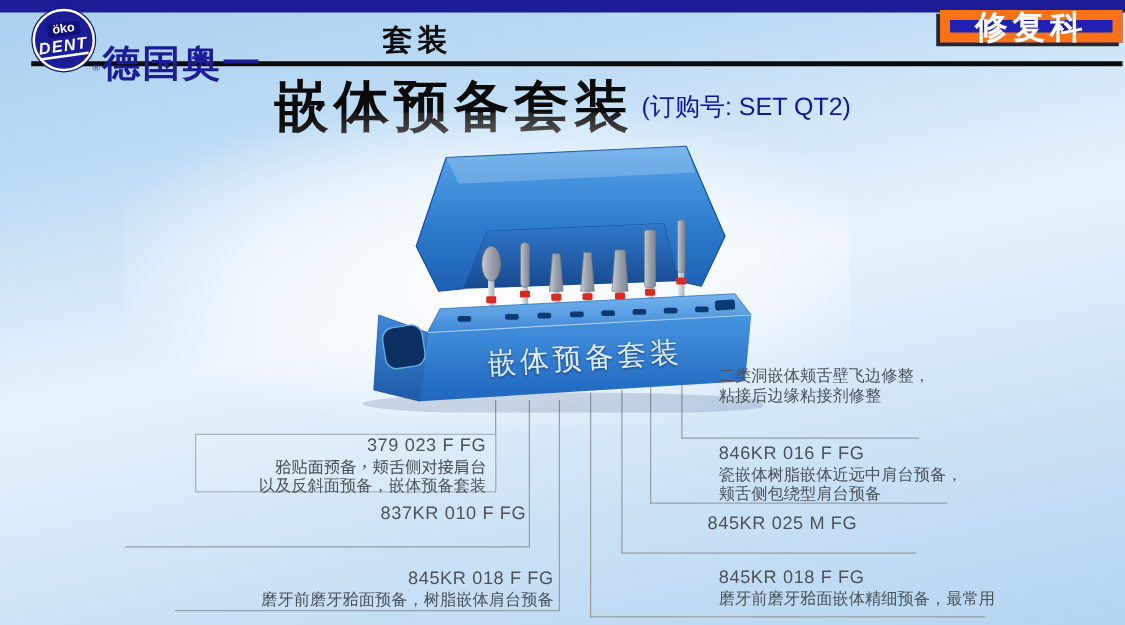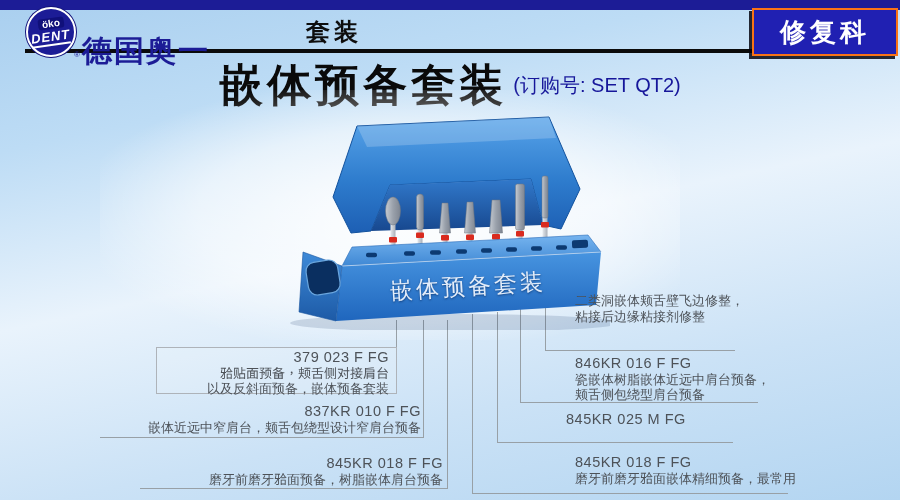--- a/index.html
+++ b/index.html
@@ -17,22 +17,22 @@
     border:2px solid #ffffff; box-shadow:0 0 0 1px #12127a;
     display:flex; flex-direction:column; align-items:center; justify-content:center;
   }
   .logo .oko { color:#fff; font-size:10px; font-weight:bold; background:#10107a; padding:0 4px; border-radius:3px; transform:rotate(-8deg); }
   .logo .dent { color:#fff; font-size:13px; font-weight:bold; font-style:italic; letter-spacing:1px; transform:rotate(-8deg); border-bottom:2px solid #fff; }
   .logo .reg { position:absolute; right:-4px; bottom:-2px; font-size:8px; color:#1c1c96; }
   .brand { position:absolute; left:82px; top:16px; font-size:30px; font-weight:bold; color:#1c1c96; letter-spacing:2px; z-index:6;margin-top:15px; }
   .category { position:absolute; left:306px; top:16px; font-size:24px; font-weight:bold; color:#0d0d0d; letter-spacing:4px; }
   .rule { position:absolute; left:25px; top:49px; width:873px; height:4px; background:#0b0b0b; z-index:4; }
   .dept-btn {
-    position:absolute; left:752px; top:8px; width:146px; height:48px; z-index:5;
-    background:#2020b2; border:2px solid #f97316; box-shadow:-3px 3px 0 rgba(5,5,15,0.85);
+    position:absolute; left:752px; top:8px; width:146px; height:26px; z-index:5;
+    background:#2020b2; border:8px solid #f97316; box-shadow:-3px 3px 0 rgba(5,5,15,0.85);
     color:#ffffff; font-size:26px; font-weight:bold; letter-spacing:4px;
     display:flex; align-items:center; justify-content:center; cursor:pointer;
   }
   
   .title-row { position:absolute; left:0; top:56px; width:900px; text-align:center; white-space:nowrap; }
   .title-main { font-size:44px; font-weight:bold; color:#0a0a0a; letter-spacing:4px; vertical-align:baseline; }
   .order-note { font-size:20px; font-weight:normal; color:#16169a; margin-left:6px; vertical-align:8px; }
   
   .glow {
     position:absolute; left:100px; top:90px; width:580px; height:250px; z-index:1;
@@ -188,21 +188,20 @@
 <div class="vline" style="left:545px; top:300px; height:51px;"></div>
 
 <div class="lbl right-align boxed" style="left:156px; top:347px; width:241px; height:47px;">
   <span class="code">379 023 F FG</span>
   <span class="dline">𬌗贴面预备，颊舌侧对接肩台</span>
   <span class="dline">以及反斜面预备，嵌体预备套装</span>
 </div>
 
 <div class="lbl right-align u-line" style="left:100px; top:404px; width:323px; height:34px; padding-right:2px;">
   <span class="code">837KR 010 F FG</span>
-  <span class="dline">嵌体近远中窄肩台，颊舌包绕型设计窄肩台预备</span>
 </div>
 
 <div class="lbl right-align u-line" style="left:140px; top:456px; width:307px; height:33px; padding-right:4px;">
   <span class="code">845KR 018 F FG</span>
   <span class="dline">磨牙前磨牙𬌗面预备，树脂嵌体肩台预备</span>
 </div>
 
 <div class="lbl u-line" style="left:545px; top:293px; width:190px; height:58px; padding-left:30px;">
   <span class="dline">二类洞嵌体颊舌壁飞边修整，</span>
   <span class="dline">粘接后边缘粘接剂修整</span>

